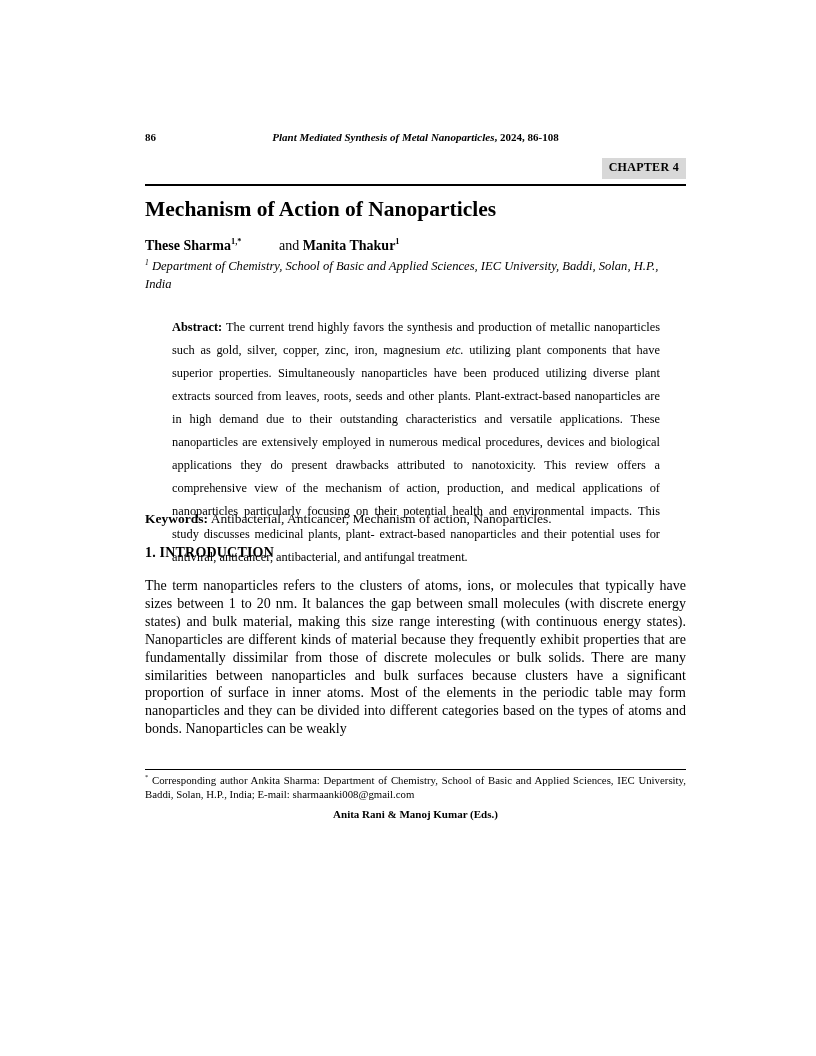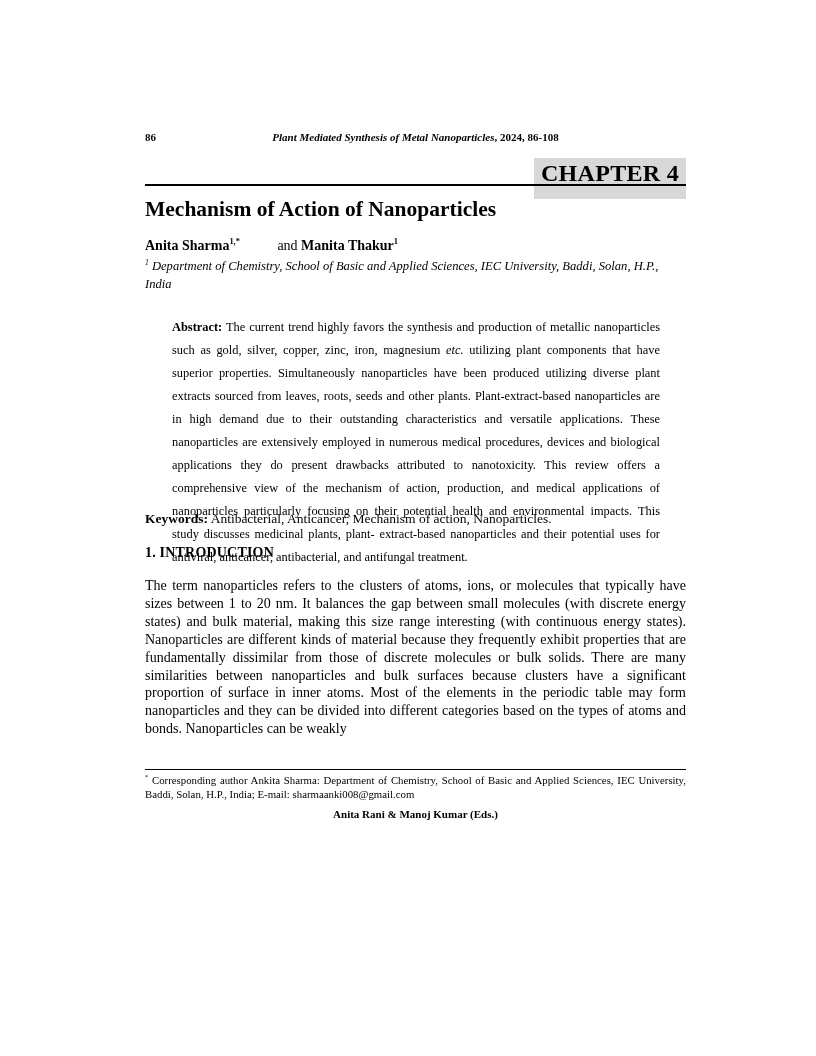--- a/index.html
+++ b/index.html
@@ -42,23 +42,23 @@
   .running-title {
     text-align: center;
     width: 100%;
   }
   .running-title .it { font-style: italic; }
   .chapter-banner {
     position: absolute;
     top: 158px;
     right: 0;
     background: #d8d8d8;
-    font-size: 24px;
+    font-size: 12px;
     font-weight: bold;
-    padding: 2px 7px 12px 7px;
+    padding: 2px 7px 4px 7px;
     letter-spacing: 0.3px;
   }
   .header-rule {
     position: absolute;
     top: 184px;
     left: 0;
     width: 100%;
     border-top: 2px solid #000000;
   }
   .chapter-title {
@@ -166,21 +166,21 @@
     <div class="header-row">
       <span class="page-num">86</span>
       <div class="running-title"><span class="it">Plant Mediated Synthesis of Metal Nanoparticles</span><span>, 2024, 86-108</span></div>
     </div>
 
     <div class="chapter-banner">CHAPTER 4</div>
     <div class="header-rule"></div>
 
     <div class="chapter-title">Mechanism of Action of Nanoparticles</div>
 
-    <div class="authors"><span>Anita Sharma</span><sup>1,*</sup><span class="conn"> and </span><span>Manita Thakur</span><sup>1</sup></div>
+    <div class="authors"><span>These Sharma</span><sup>1,*</sup><span class="conn"> and </span><span>Manita Thakur</span><sup>1</sup></div>
 
     <div class="affiliation"><sup>1</sup><span> Department of Chemistry, School of Basic and Applied Sciences, IEC University, Baddi, Solan, H.P., India</span></div>
 
     <div class="abstract"><span class="label">Abstract:</span><span> The current trend highly favors the synthesis and production of metallic nanoparticles such as gold, silver, copper, zinc, iron, magnesium </span><span class="it">etc.</span><span> utilizing plant components that have superior properties. Simultaneously nanoparticles have been produced utilizing diverse plant extracts sourced from leaves, roots, seeds and other plants. Plant-extract-based nanoparticles are in high demand due to their outstanding characteristics and versatile applications. These nanoparticles are extensively employed in numerous medical procedures, devices and biological applications they do present drawbacks attributed to nanotoxicity. This review offers a comprehensive view of the mechanism of action, production, and medical applications of nanoparticles particularly focusing on their potential health and environmental impacts. This study discusses medicinal plants, plant- extract-based nanoparticles and their potential uses for antiviral, anticancer, antibacterial, and antifungal treatment.</span></div>
 
     <div class="keywords"><span class="label">Keywords:</span><span> Antibacterial, Anticancer, Mechanism of action, Nanoparticles.</span></div>
 
     <div class="section-heading">1. INTRODUCTION</div>
 
     <div class="intro-para">The term nanoparticles refers to the clusters of atoms, ions, or molecules that typically have sizes between 1 to 20 nm. It balances the gap between small molecules (with discrete energy states) and bulk material, making this size range interesting (with continuous energy states). Nanoparticles are different kinds of material because they frequently exhibit properties that are fundamentally dissimilar from those of discrete molecules or bulk solids. There are many similarities between nanoparticles and bulk surfaces because clusters have a significant proportion of surface in inner atoms. Most of the elements in the periodic table may form nanoparticles and they can be divided into different categories based on the types of atoms and bonds. Nanoparticles can be weakly</div>

